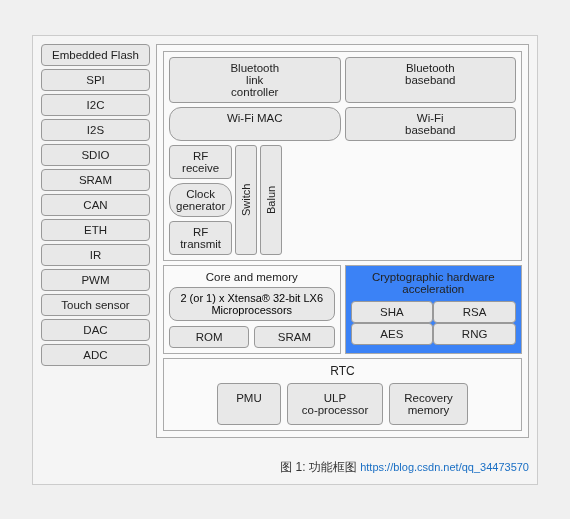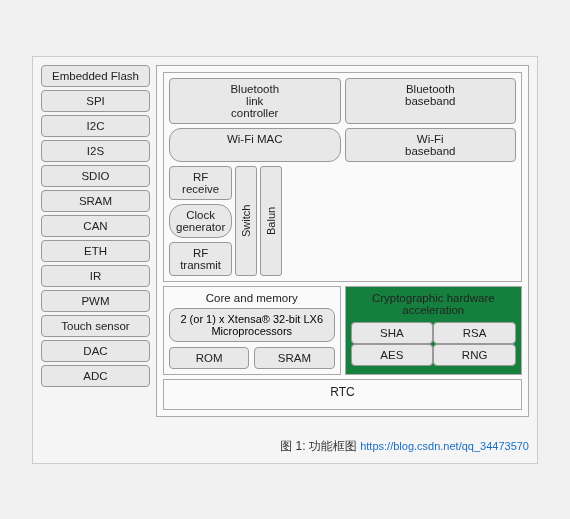--- a/index.html
+++ b/index.html
@@ -141,21 +141,21 @@
     .rom-sram-row {
       display: flex;
       flex-direction: row;
       gap: 5px;
       justify-content: center;
     }
     .crypto-box {
       flex: 1;
       border: 1px solid #aaa;
       padding: 5px;
-      background: #15803d;
+      background: #3b82f6;
     }
     .crypto-title {
       text-align: center;
       font-size: 11.5px;
       color: #222;
       margin-bottom: 6px;
     }
     .crypto-grid {
       display: grid;
       grid-template-columns: 1fr 1fr;
@@ -264,20 +264,27 @@
               <div class="chip-block">SHA</div>
               <div class="chip-block">RSA</div>
               <div class="chip-block">AES</div>
               <div class="chip-block">RNG</div>
             </div>
           </div>
         </div>
 
         <div class="bottom-section">
           <div class="rtc-title">RTC</div>
+          <div class="rtc-items">
+            <div class="chip-block" style="padding:8px 18px;">PMU</div>
+            <div class="chip-block" style="white-space:pre-line; padding:8px 14px;">ULP
+co-processor</div>
+            <div class="chip-block" style="white-space:pre-line; padding:8px 14px;">Recovery
+memory</div>
+          </div>
         </div>
 
       </div>
     </div>
 
     <div class="caption-row">
       <span>图 1: 功能框图</span>
       <span class="caption-link">https://blog.csdn.net/qq_34473570</span>
     </div>
   </div>

